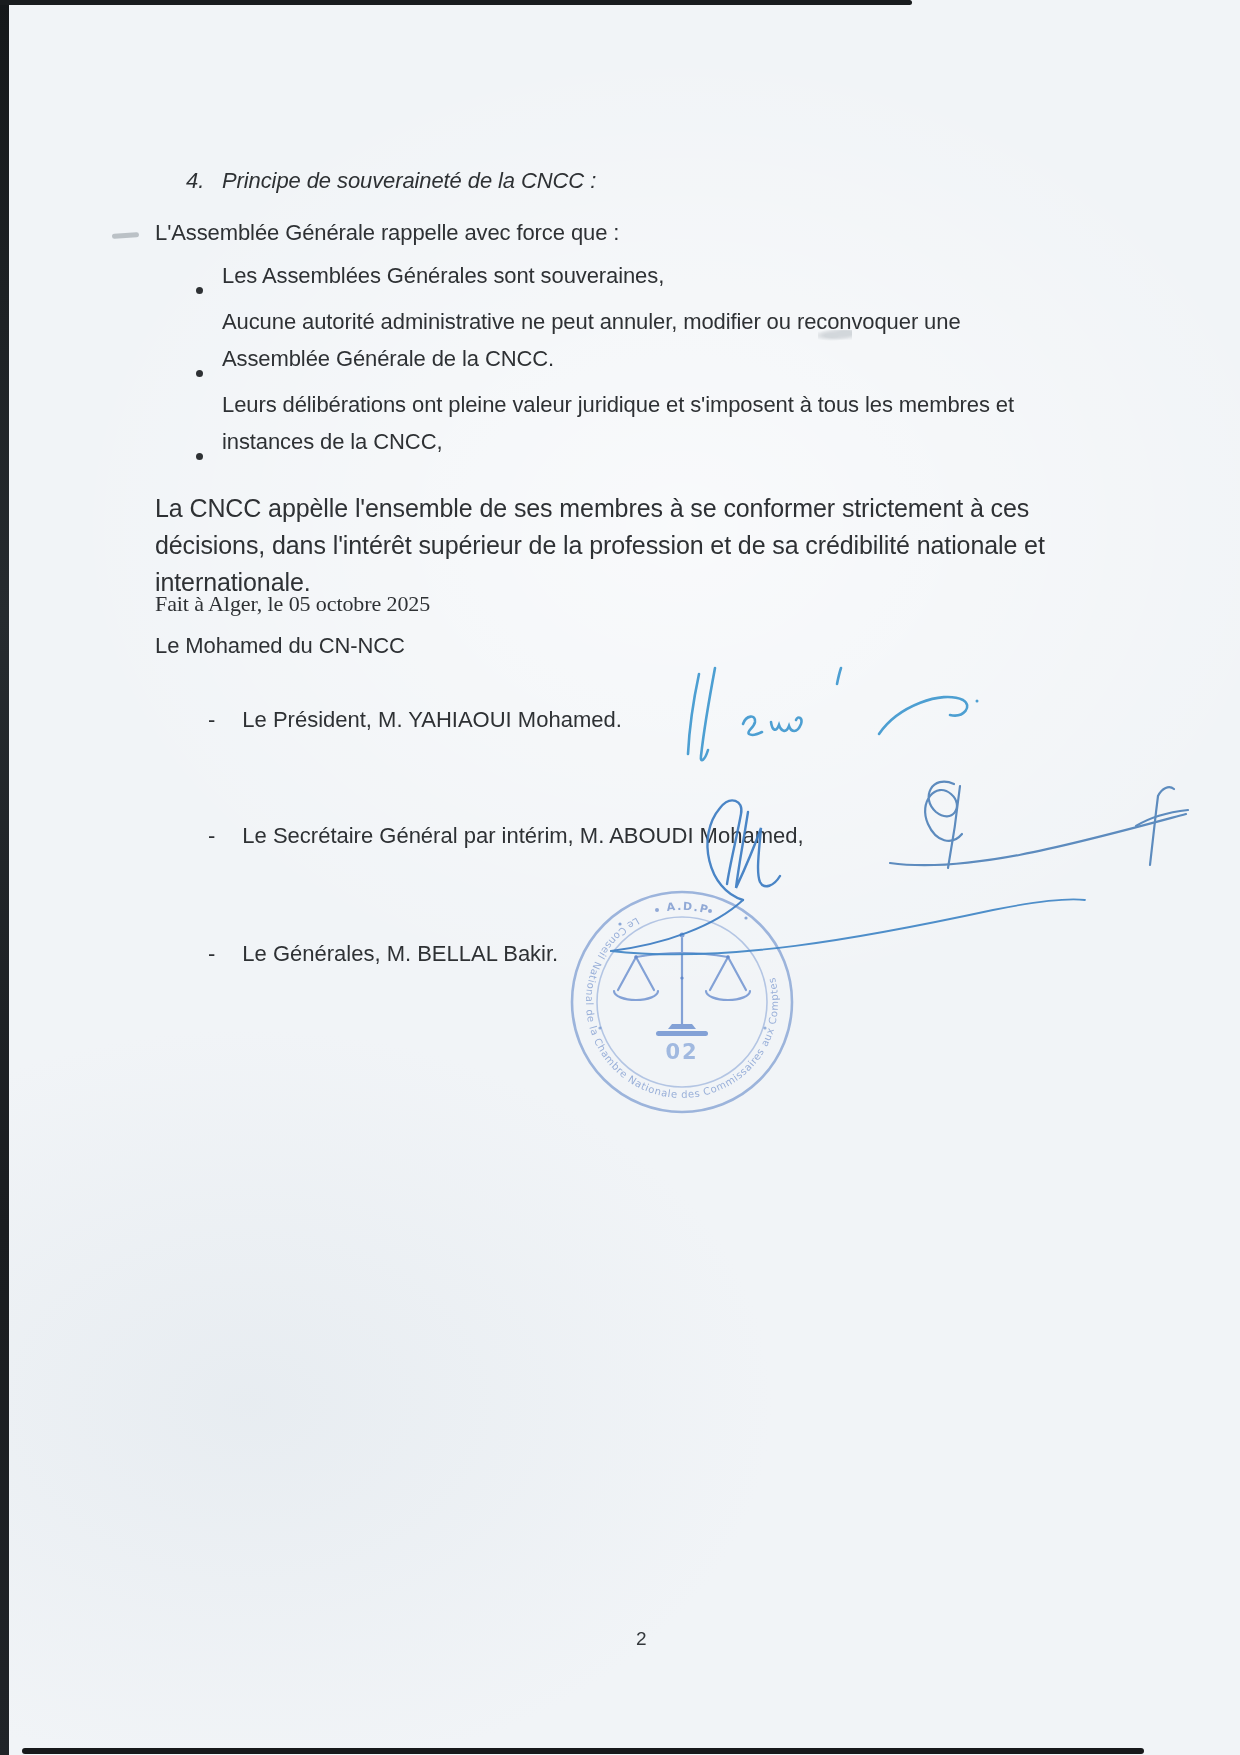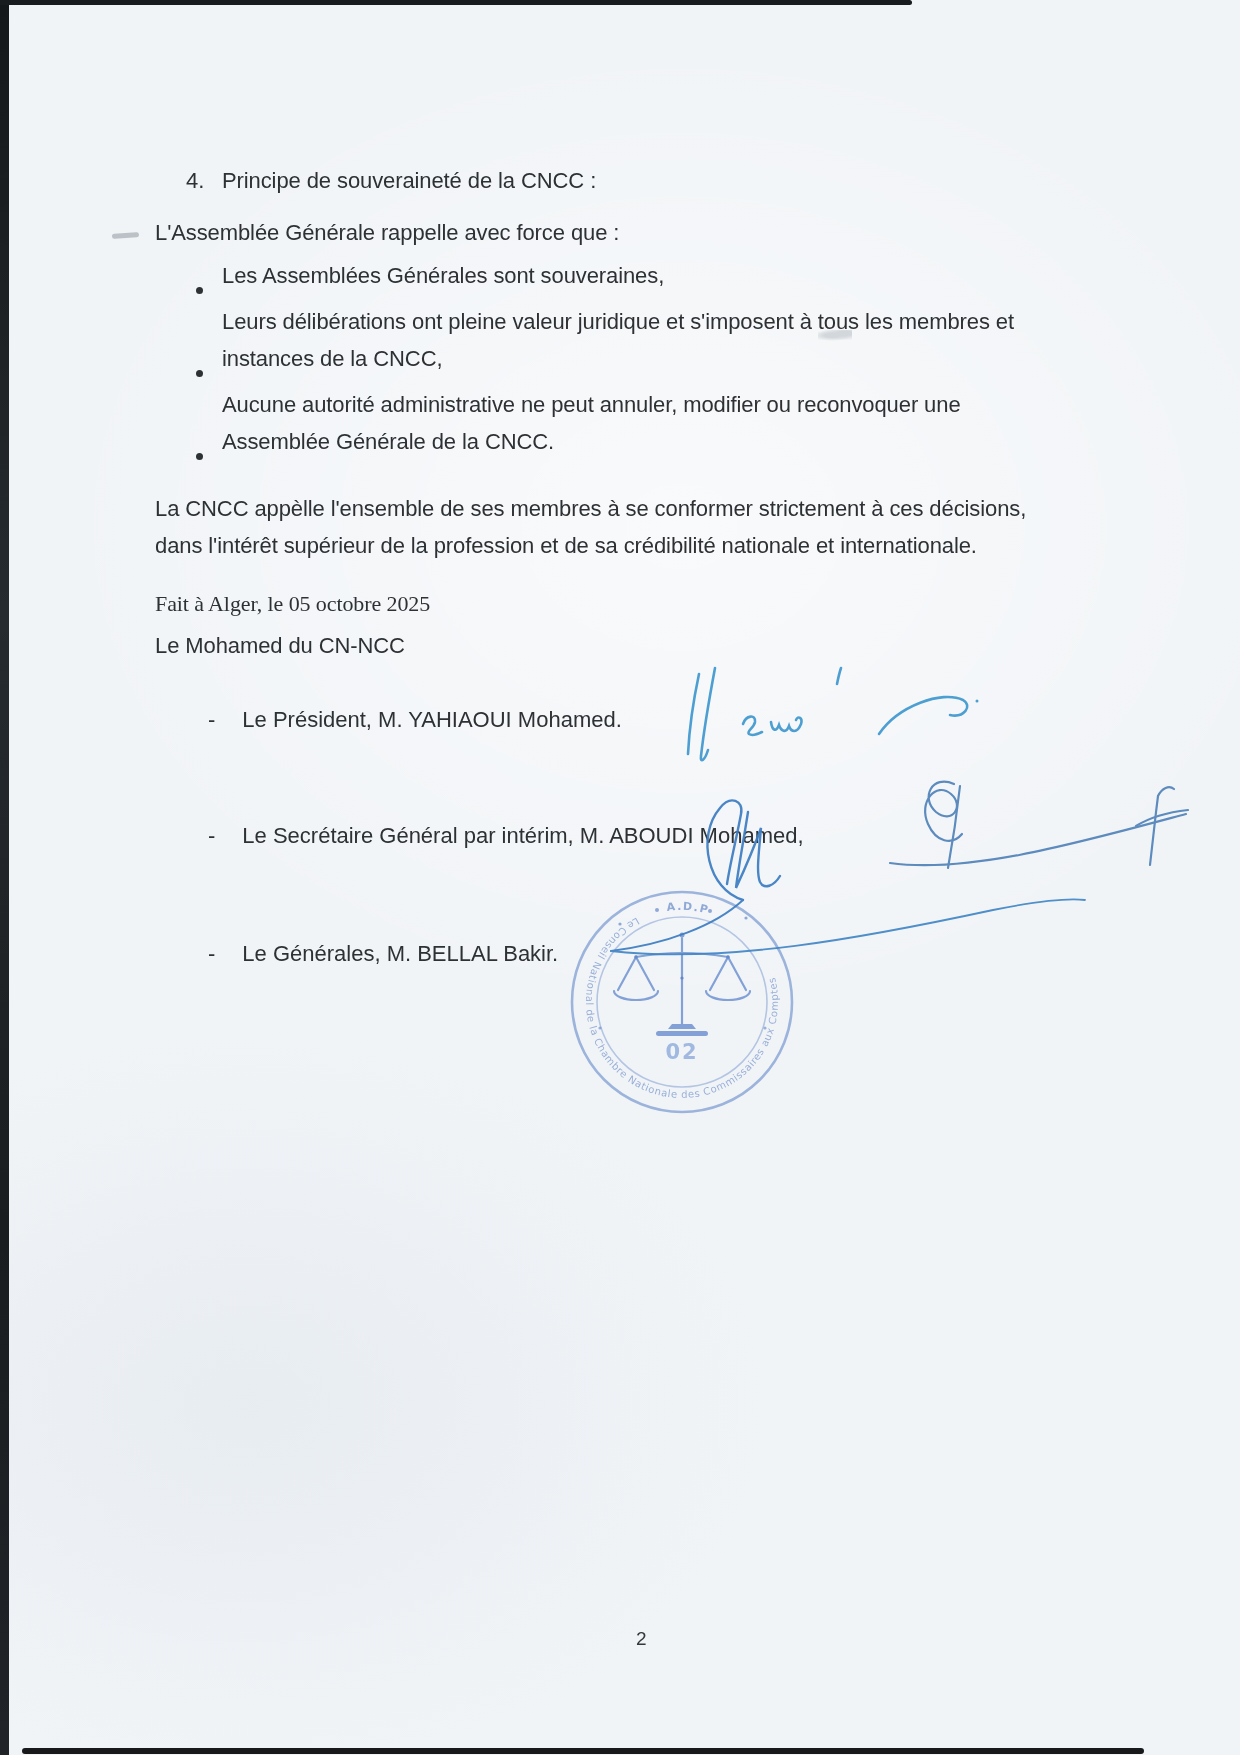--- a/index.html
+++ b/index.html
@@ -22,32 +22,32 @@
   .edge-bottom { left:22px; top:1748px; width:1122px; height:6px; background:#17191b; border-radius:3px; }
   .smudge { position:absolute; left:112px; top:233px; width:27px; height:5px;
     background:#8e979f; opacity:.55; border-radius:3px; transform:rotate(-4deg); }
   .speckle { position:absolute; left:818px; top:330px; width:34px; height:11px;
     background:radial-gradient(ellipse at 40% 50%, #6f7a84 0 25%, transparent 70%),
                radial-gradient(ellipse at 80% 30%, #6f7a84 0 20%, transparent 65%);
     opacity:.25; }
 
   .line { position:absolute; font-size:22px; line-height:30px; white-space:nowrap;
     letter-spacing:-0.1px; }
-  .numbered { left:155px; top:166px; }
+  .numbered { left:155px; top:166px;font-style:italic; }
   .numbered .num { display:inline-block; width:36px; margin-left:31px; }
   .intro { left:155px; top:218px; }
 
   .bullets { position:absolute; left:155px; top:257px; width:900px; }
   .bullet { display:flex; align-items:flex-end; margin-bottom:9px; }
   .dot { flex:0 0 auto; width:7px; height:7px; border-radius:50%; background:#2e3134;
     margin:14px 0 0 41px; }
   .btxt { margin-left:19px; width:815px; font-size:22px; line-height:37px; letter-spacing:-0.1px; }
 
   .para { position:absolute; left:155px; top:490px; width:900px;
-    font-size:22px; line-height:37px; letter-spacing:-0.1px; }
+    font-size:25px; line-height:37px; letter-spacing:-0.1px; }
 
   .date-line { left:155px; top:589px;font-family:Liberation Serif, serif; }
   .bureau-line { left:155px; top:631px; }
 
   .sigrow { position:absolute; left:208px; font-size:22px; line-height:30px; white-space:nowrap; }
   .sigrow .dash { display:inline-block; }
   .sigrow .slabel { margin-left:27px; }
   .row-pres { top:705px; }
   .row-sec  { top:821px; }
   .row-tres { top:939px; }
@@ -84,25 +84,25 @@
 
   <div class="line intro">L'Assemblée Générale rappelle avec force que :</div>
 
   <div class="bullets">
     <div class="bullet">
       <span class="dot"></span>
       <span class="btxt">Les Assemblées Générales sont souveraines,</span>
     </div>
     <div class="bullet">
       <span class="dot"></span>
-      <span class="btxt">Leurs délibérations ont pleine valeur juridique et s'imposent à tous les membres et instances de la CNCC,</span>
+      <span class="btxt">Aucune autorité administrative ne peut annuler, modifier ou reconvoquer une Assemblée Générale de la CNCC.</span>
     </div>
     <div class="bullet">
       <span class="dot"></span>
-      <span class="btxt">Aucune autorité administrative ne peut annuler, modifier ou reconvoquer une Assemblée Générale de la CNCC.</span>
+      <span class="btxt">Leurs délibérations ont pleine valeur juridique et s'imposent à tous les membres et instances de la CNCC,</span>
     </div>
   </div>
 
   <div class="para">La CNCC appèlle l'ensemble de ses membres à se conformer strictement à ces décisions, dans l'intérêt supérieur de la profession et de sa crédibilité nationale et internationale.</div>
 
   <div class="line date-line">Fait à Alger, le 05 octobre 2025</div>
   <div class="line bureau-line">Le Mohamed du CN-NCC</div>
 
   <div class="sigrow row-pres">
     <span class="dash">-</span><span class="slabel">Le Président, M. YAHIAOUI Mohamed.</span>

